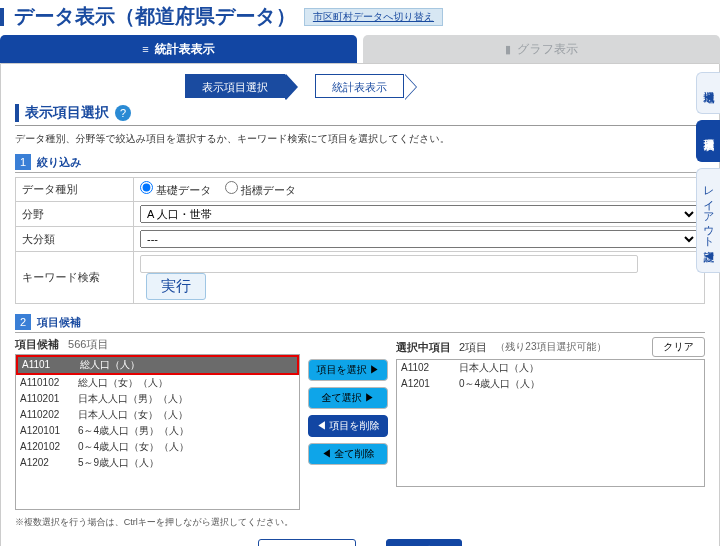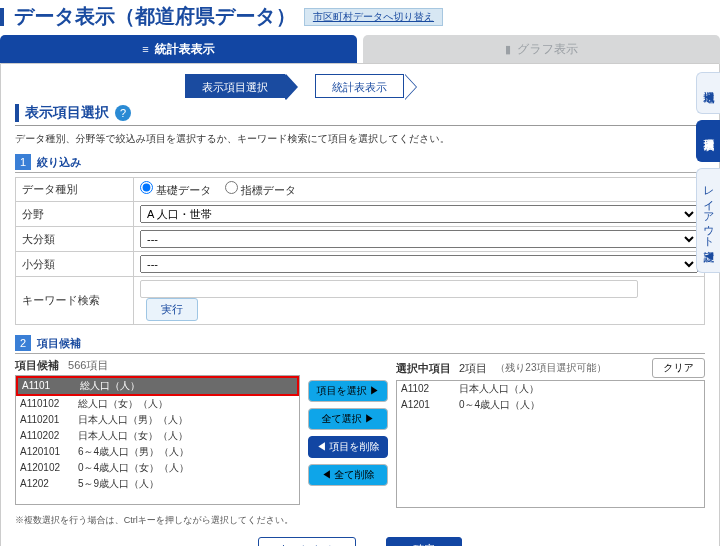--- a/index.html
+++ b/index.html
@@ -213,21 +213,21 @@
     font-size: 11px;
     padding: 2px 4px;
     border: 1px solid #ccc;
     border-radius: 2px;
   }
   .run-btn {
     background: #eaf3fb;
     border: 1px solid #9fc6e4;
     color: #1a4ba0;
     padding: 3px 14px;
-    font-size: 11px;
+    font-size: 15px;
     border-radius: 3px;
     cursor: pointer;
     margin-left: 6px;
   }
   .radio-row label { margin-right: 10px; font-size: 11px; }
 
   
   .cand-area {
     display: flex;
     gap: 8px;
@@ -249,21 +249,21 @@
   .cand-header {
     font-size: 11px;
     margin-bottom: 2px;
   }
   .cand-header .cnt {
     color: #666;
     margin-left: 6px;
   }
   .listbox {
     border: 1px solid #aaa;
-    height: 130px;
+    height: 156px;
     overflow-y: scroll;
     font-size: 10px;
     background: #fff;
   }
   .listbox.right {
     height: 128px;
   }
   .listbox .row {
     padding: 1px 4px;
     white-space: nowrap;
@@ -439,24 +439,20 @@
     </tr>
     <tr>
       <td class="lbl">分野</td>
       <td><select><option>A 人口・世帯</option></select></td>
     </tr>
     <tr>
       <td class="lbl">大分類</td>
       <td><select><option>---</option></select></td>
     </tr>
     <tr>
-      <td class="lbl">小分類</td>
-      <td><select><option>---</option></select></td>
-    </tr>
-    <tr>
       <td class="lbl">キーワード検索</td>
       <td>
         <input class="kw" type="text" value="" style="">
         <button class="run-btn">実行</button>
       </td>
     </tr>
   </tbody>
     </table>
 
   <div class="num-sec">

